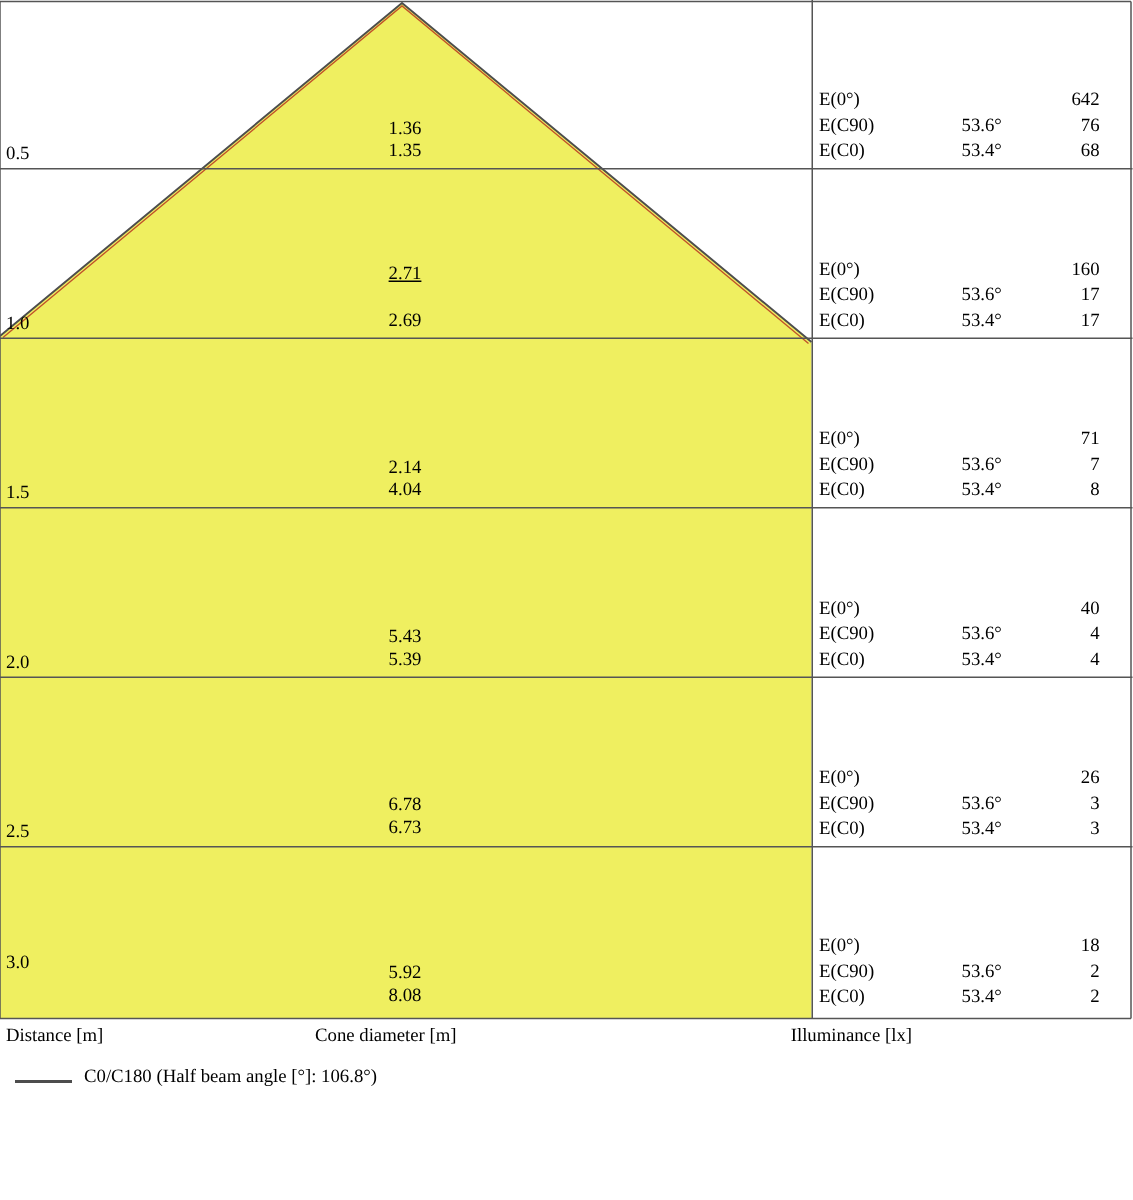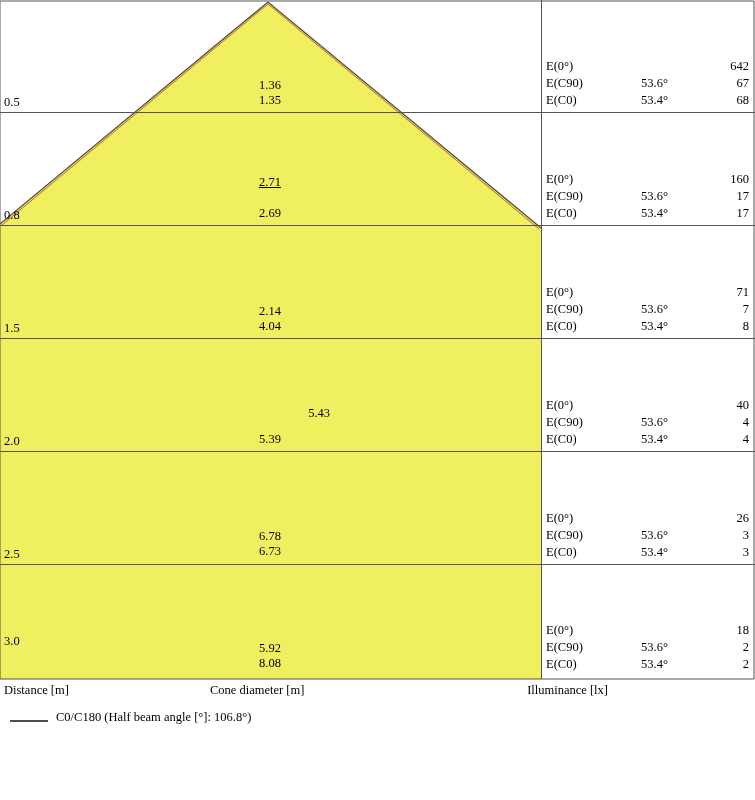--- a/index.html
+++ b/index.html
@@ -32,21 +32,21 @@
   }
   .ill-block{
     position:absolute;
     left:546px;width:205px;
     font-size:12.5px;line-height:17px;
     font-family:"Liberation Serif", serif;
   }
   .ill-line{position:relative;height:17px;}
   .ill-name{position:absolute;left:0;}
   .ill-ang{position:absolute;left:95px;}
-  .ill-val{position:absolute;right:2px;text-align:center;}
+  .ill-val{position:absolute;right:18px;text-align:center;}
 
   
   .caption{
     position:absolute;top:683px;left:0;width:612px;height:20px;
     font-size:12.5px;
     font-family:"Liberation Serif", serif;
   }
   .cap-dist{position:absolute;left:4px;top:0;}
   .cap-cone{position:absolute;left:210px;top:0;text-align:right;}
   .cap-ill{position:absolute;right:4px;top:0;}
@@ -81,54 +81,54 @@
 
     <div class="row-line" style="top:112px;"></div>
     <div class="row-line" style="top:225px;"></div>
     <div class="row-line" style="top:338px;"></div>
     <div class="row-line" style="top:451px;"></div>
     <div class="row-line" style="top:564px;"></div>
 
     <div class="v-line" style="left:541px;height:679px;"></div>
 
     <div class="dist-label" style="top:96px;">0.5</div>
-    <div class="dist-label" style="top:209px;">0.8</div>
+    <div class="dist-label" style="top:209px;">1.0</div>
     <div class="dist-label" style="top:322px;">1.5</div>
     <div class="dist-label" style="top:435px;">2.0</div>
     <div class="dist-label" style="top:548px;">2.5</div>
     <div class="dist-label" style="top:635px;">3.0</div>
 
     <div class="cone-label" style="left:210px;top:78px;">1.36</div>
     <div class="cone-label" style="left:210px;top:93px;">1.35</div>
 
     <div class="cone-label" style="left:210px;top:175px;text-decoration:underline;">2.71</div>
     <div class="cone-label" style="left:210px;top:206px;">2.69</div>
 
     <div class="cone-label" style="left:210px;top:304px;">2.14</div>
     <div class="cone-label" style="left:210px;top:319px;">4.04</div>
 
-    <div class="cone-label" style="left:210px;top:406px;text-align:right;">5.43</div>
+    <div class="cone-label" style="left:210px;top:417px;">5.43</div>
     <div class="cone-label" style="left:210px;top:432px;">5.39</div>
 
     <div class="cone-label" style="left:210px;top:529px;">6.78</div>
     <div class="cone-label" style="left:210px;top:544px;">6.73</div>
 
     <div class="cone-label" style="left:210px;top:641px;">5.92</div>
     <div class="cone-label" style="left:210px;top:656px;">8.08</div>
 
     <div class="ill-block" style="top:58px;">
       <div class="ill-line">
           <span class="ill-name">E(0°)</span>
           <span class="ill-ang"></span>
           <span class="ill-val">642</span>
         </div>
       <div class="ill-line">
           <span class="ill-name">E(C90)</span>
           <span class="ill-ang">53.6°</span>
-          <span class="ill-val">67</span>
+          <span class="ill-val">76</span>
         </div>
       <div class="ill-line">
           <span class="ill-name">E(C0)</span>
           <span class="ill-ang">53.4°</span>
           <span class="ill-val">68</span>
         </div>
     </div>
 
     <div class="ill-block" style="top:171px;">
       <div class="ill-line">

